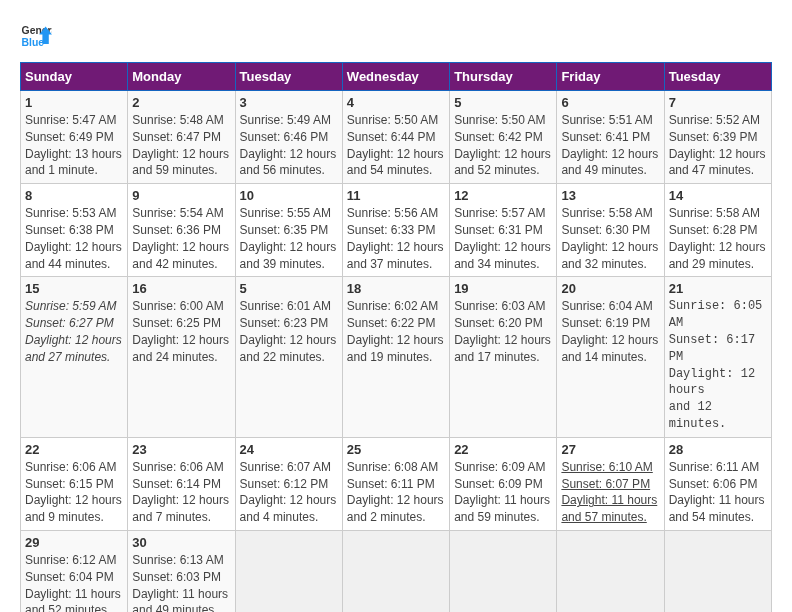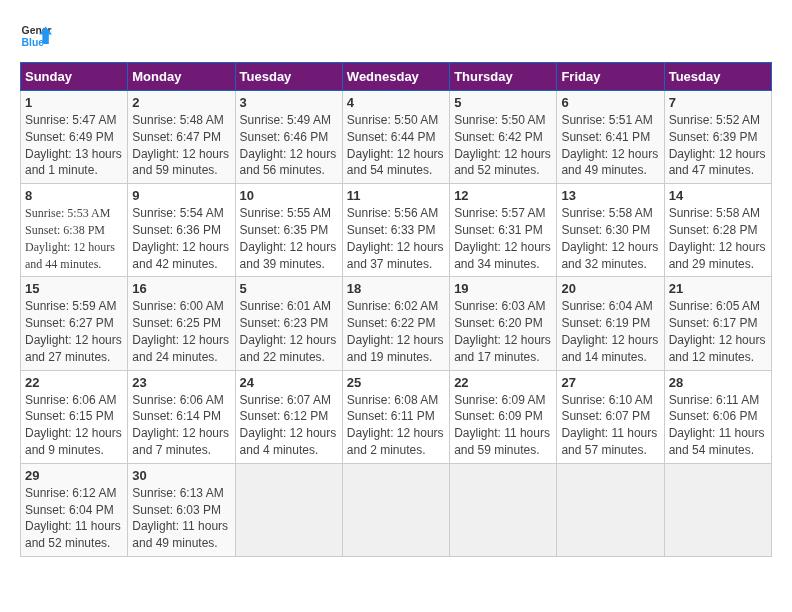--- a/index.html
+++ b/index.html
@@ -158,21 +158,21 @@
           <span class="day-num">7</span>
           <div class="day-info" style="white-space: pre-line;">Sunrise: 5:52 AM
 Sunset: 6:39 PM
 Daylight: 12 hours
 and 47 minutes.</div>
         </td>
       </tr>
       <tr>
         <td>
           <span class="day-num">8</span>
-          <div class="day-info" style="white-space: pre-line; font-family: Liberation Serif, serif;">Sunrise: 5:53 AM
+          <div class="day-info" style="white-space: pre-line;">Sunrise: 5:53 AM
 Sunset: 6:38 PM
 Daylight: 12 hours
 and 44 minutes.</div>
         </td>
         <td>
           <span class="day-num">9</span>
           <div class="day-info" style="white-space: pre-line;">Sunrise: 5:54 AM
 Sunset: 6:36 PM
 Daylight: 12 hours
 and 42 minutes.</div>
@@ -209,21 +209,21 @@
           <span class="day-num">14</span>
           <div class="day-info" style="white-space: pre-line;">Sunrise: 5:58 AM
 Sunset: 6:28 PM
 Daylight: 12 hours
 and 29 minutes.</div>
         </td>
       </tr>
       <tr>
         <td>
           <span class="day-num">15</span>
-          <div class="day-info" style="white-space: pre-line;">Sunrise: 5:59 AM
+          <div class="day-info" style="white-space: pre-line; font-style: italic;">Sunrise: 5:59 AM
 Sunset: 6:27 PM
 Daylight: 12 hours
 and 27 minutes.</div>
         </td>
         <td>
           <span class="day-num">16</span>
           <div class="day-info" style="white-space: pre-line;">Sunrise: 6:00 AM
 Sunset: 6:25 PM
 Daylight: 12 hours
 and 24 minutes.</div>
@@ -251,21 +251,21 @@
         </td>
         <td>
           <span class="day-num">20</span>
           <div class="day-info" style="white-space: pre-line;">Sunrise: 6:04 AM
 Sunset: 6:19 PM
 Daylight: 12 hours
 and 14 minutes.</div>
         </td>
         <td>
           <span class="day-num">21</span>
-          <div class="day-info" style="white-space: pre-line;">Sunrise: 6:05 AM
+          <div class="day-info" style="white-space: pre-line; font-family: Liberation Mono, monospace;">Sunrise: 6:05 AM
 Sunset: 6:17 PM
 Daylight: 12 hours
 and 12 minutes.</div>
         </td>
       </tr>
       <tr>
         <td>
           <span class="day-num">22</span>
           <div class="day-info" style="white-space: pre-line;">Sunrise: 6:06 AM
 Sunset: 6:15 PM
@@ -295,21 +295,21 @@
         </td>
         <td>
           <span class="day-num">22</span>
           <div class="day-info" style="white-space: pre-line;">Sunrise: 6:09 AM
 Sunset: 6:09 PM
 Daylight: 11 hours
 and 59 minutes.</div>
         </td>
         <td>
           <span class="day-num">27</span>
-          <div class="day-info" style="white-space: pre-line;">Sunrise: 6:10 AM
+          <div class="day-info" style="white-space: pre-line; text-decoration: underline;">Sunrise: 6:10 AM
 Sunset: 6:07 PM
 Daylight: 11 hours
 and 57 minutes.</div>
         </td>
         <td>
           <span class="day-num">28</span>
           <div class="day-info" style="white-space: pre-line;">Sunrise: 6:11 AM
 Sunset: 6:06 PM
 Daylight: 11 hours
 and 54 minutes.</div>

